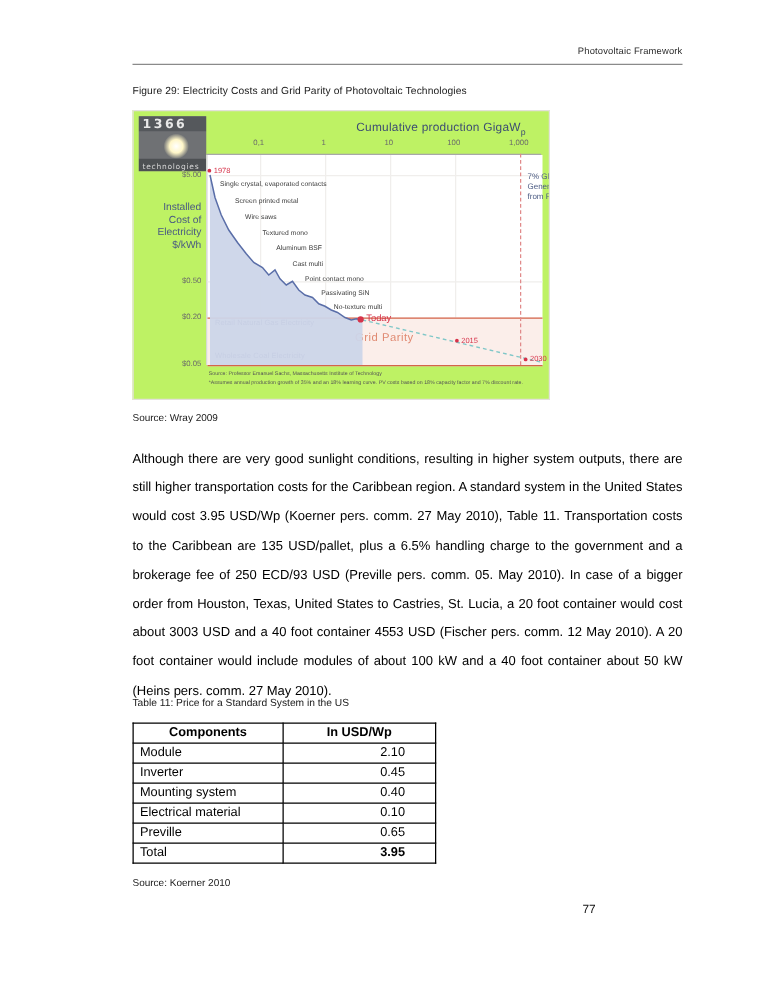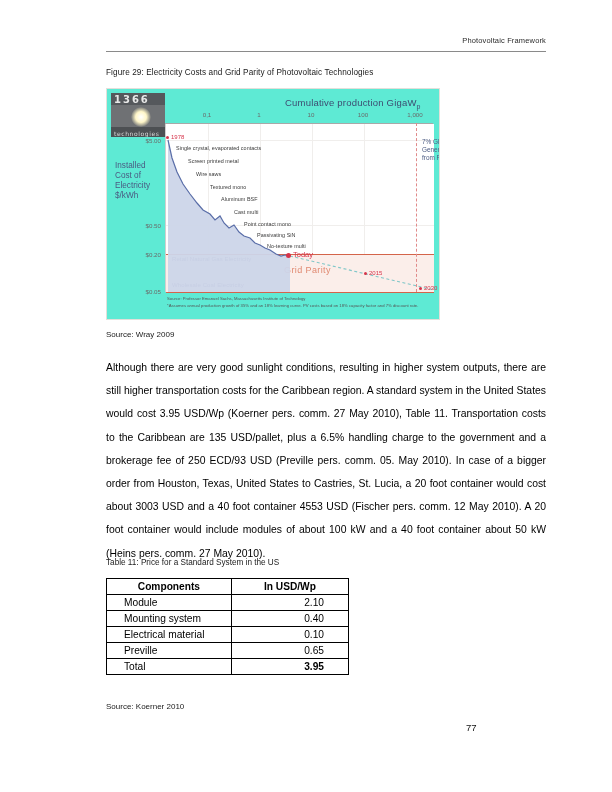--- a/index.html
+++ b/index.html
@@ -51,21 +51,21 @@
     letter-spacing: .1px;
   }
 
   
   .figure {
     position: absolute;
     left: 106px;
     top: 88px;
     width: 334px;
     height: 232px;
-    background: #5eead4;
+    background: #bef264;
     border: 1px solid #e3e0da;
     box-sizing: border-box;
     overflow: hidden;
   }
 
   
   .logo {
     position: absolute;
     left: 4px;
     top: 4px;
@@ -123,20 +123,21 @@
   .x-title sub { font-size: 7px; }
 
   .y-title {
     position: absolute;
     left: 8px;
     top: 72px;
     width: 46px;
     font-size: 8.2px;
     line-height: 10px;
     color: #4a5a82;
+    text-align: right;
   }
 
   
   .plot {
     position: absolute;
     left: 58px;
     top: 35px;
     width: 268px;
     height: 168px;
     background: #ffffff;
@@ -293,21 +294,21 @@
     position: absolute;
     left: 106px;
     top: 578px;
     width: 243px;
     border-collapse: collapse;
     font-size: 10.2px;
   }
   table.price th,
   table.price td {
     border: 1px solid #000000;
-    padding: 1px 17px;
+    padding: 1px 5px;
     height: 13px;
     line-height: 13px;
   }
   table.price th {
     font-weight: bold;
     text-align: center;
   }
   table.price td.comp { text-align: left; }
   table.price td.val  { text-align: right; padding-right: 24px; }
   table.price td.total-val { font-weight: bold; }
@@ -435,20 +436,24 @@
         <th style="width:118px">Components</th>
         <th style="width:125px">In USD/Wp</th>
       </tr>
     </thead>
     <tbody>
       <tr>
         <td class="comp">Module</td>
         <td class="val">2.10</td>
       </tr>
       <tr>
+        <td class="comp">Inverter</td>
+        <td class="val">0.45</td>
+      </tr>
+      <tr>
         <td class="comp">Mounting system</td>
         <td class="val">0.40</td>
       </tr>
       <tr>
         <td class="comp">Electrical material</td>
         <td class="val">0.10</td>
       </tr>
       <tr>
         <td class="comp">Preville</td>
         <td class="val">0.65</td>

